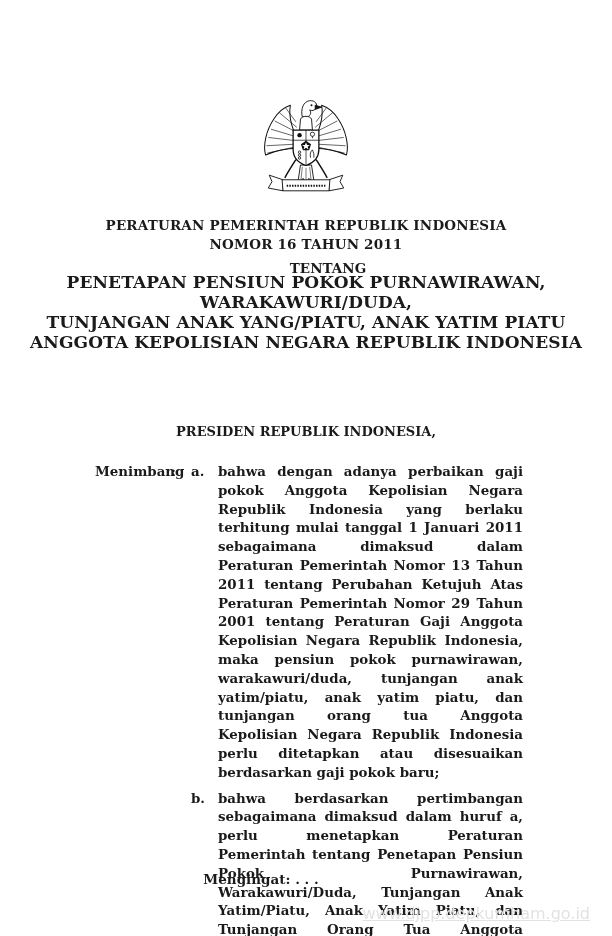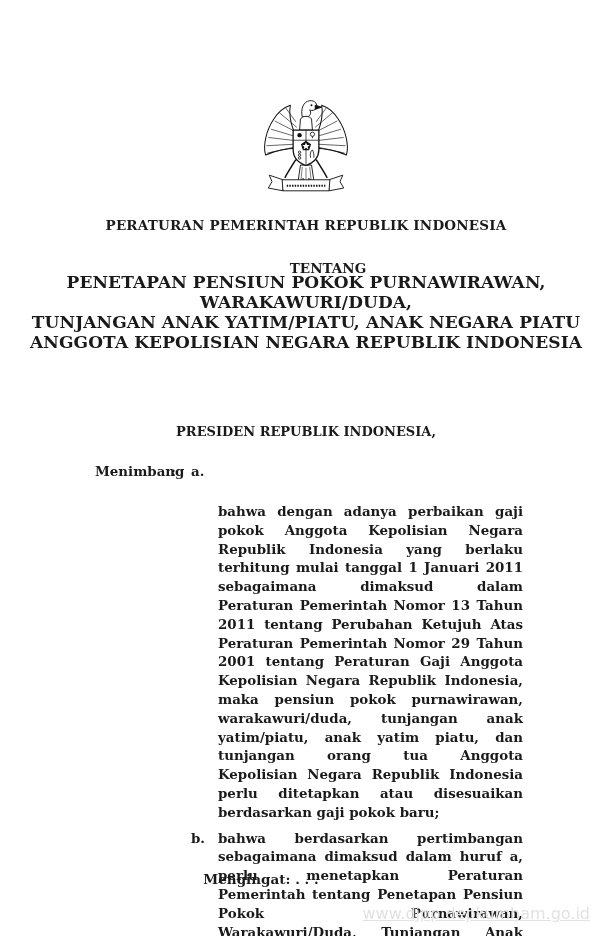--- a/index.html
+++ b/index.html
@@ -26,21 +26,21 @@
   .issuer{ top:424px; font-size:13px; }
   .considerans{
     position:absolute; top:462px; left:95px; width:428px;
     display:grid;
     grid-template-columns:76px 20px 27px 1fr;
     font-size:13.4px; line-height:18.8px;
   }
   .considerans .label{ grid-column:1; grid-row:1; }
   .considerans .colon{ grid-column:2; grid-row:1; }
   .item-marker-a{ grid-column:3; grid-row:1; }
-  .item-text-a{ grid-column:4; grid-row:1; text-align:justify;margin-top:40px; }
+  .item-text-a{ grid-column:4; grid-row:1; text-align:justify; }
   .item-marker-b{ grid-column:3; grid-row:2; padding-top:7px; }
   .item-text-b{ grid-column:4; grid-row:2; text-align:justify; padding-top:7px; }
   .continuation{
     position:absolute; top:871px; left:0; width:522px;
     text-align:center; font-size:13.5px;
   }
   .watermark{
     position:absolute; top:904px; right:22px;
     font-family:"DejaVu Sans","Liberation Sans",sans-serif;
     font-weight:400; font-size:16px;
@@ -107,27 +107,28 @@
         <path d="M25,90 L10,85 L13,92 L9,99 L25,102 Z"></path>
         <path d="M75,90 L90,85 L87,92 L91,99 L75,102 Z"></path>
         <path d="M24,90 L76,90 L75,102 L25,102 Z"></path>
       </g>
       <path d="M29,96.5 L71,96.5" stroke="#111111" stroke-width="2.2" stroke-dasharray="1.6,1.3" fill="none"></path>
     </svg>
   </div>
 
   <div class="center heading">
     <div>PERATURAN PEMERINTAH REPUBLIK INDONESIA</div>
+    <div>NOMOR 16 TAHUN 2011</div>
   </div>
 
   <div class="center tentang">TENTANG</div>
 
   <div class="center subject">
     <div>PENETAPAN PENSIUN POKOK PURNAWIRAWAN, WARAKAWURI/DUDA,</div>
-    <div>TUNJANGAN ANAK YATIM/PIATU, ANAK NEGARA PIATU</div>
+    <div>TUNJANGAN ANAK YANG/PIATU, ANAK YATIM PIATU</div>
     <div>ANGGOTA KEPOLISIAN NEGARA REPUBLIK INDONESIA</div>
   </div>
 
 
   <div class="center issuer">PRESIDEN REPUBLIK INDONESIA,</div>
 
   <div class="considerans">
     <div class="label">Menimbang</div>
     <div class="colon">:</div>
     <div class="item-marker-a">a.</div>

